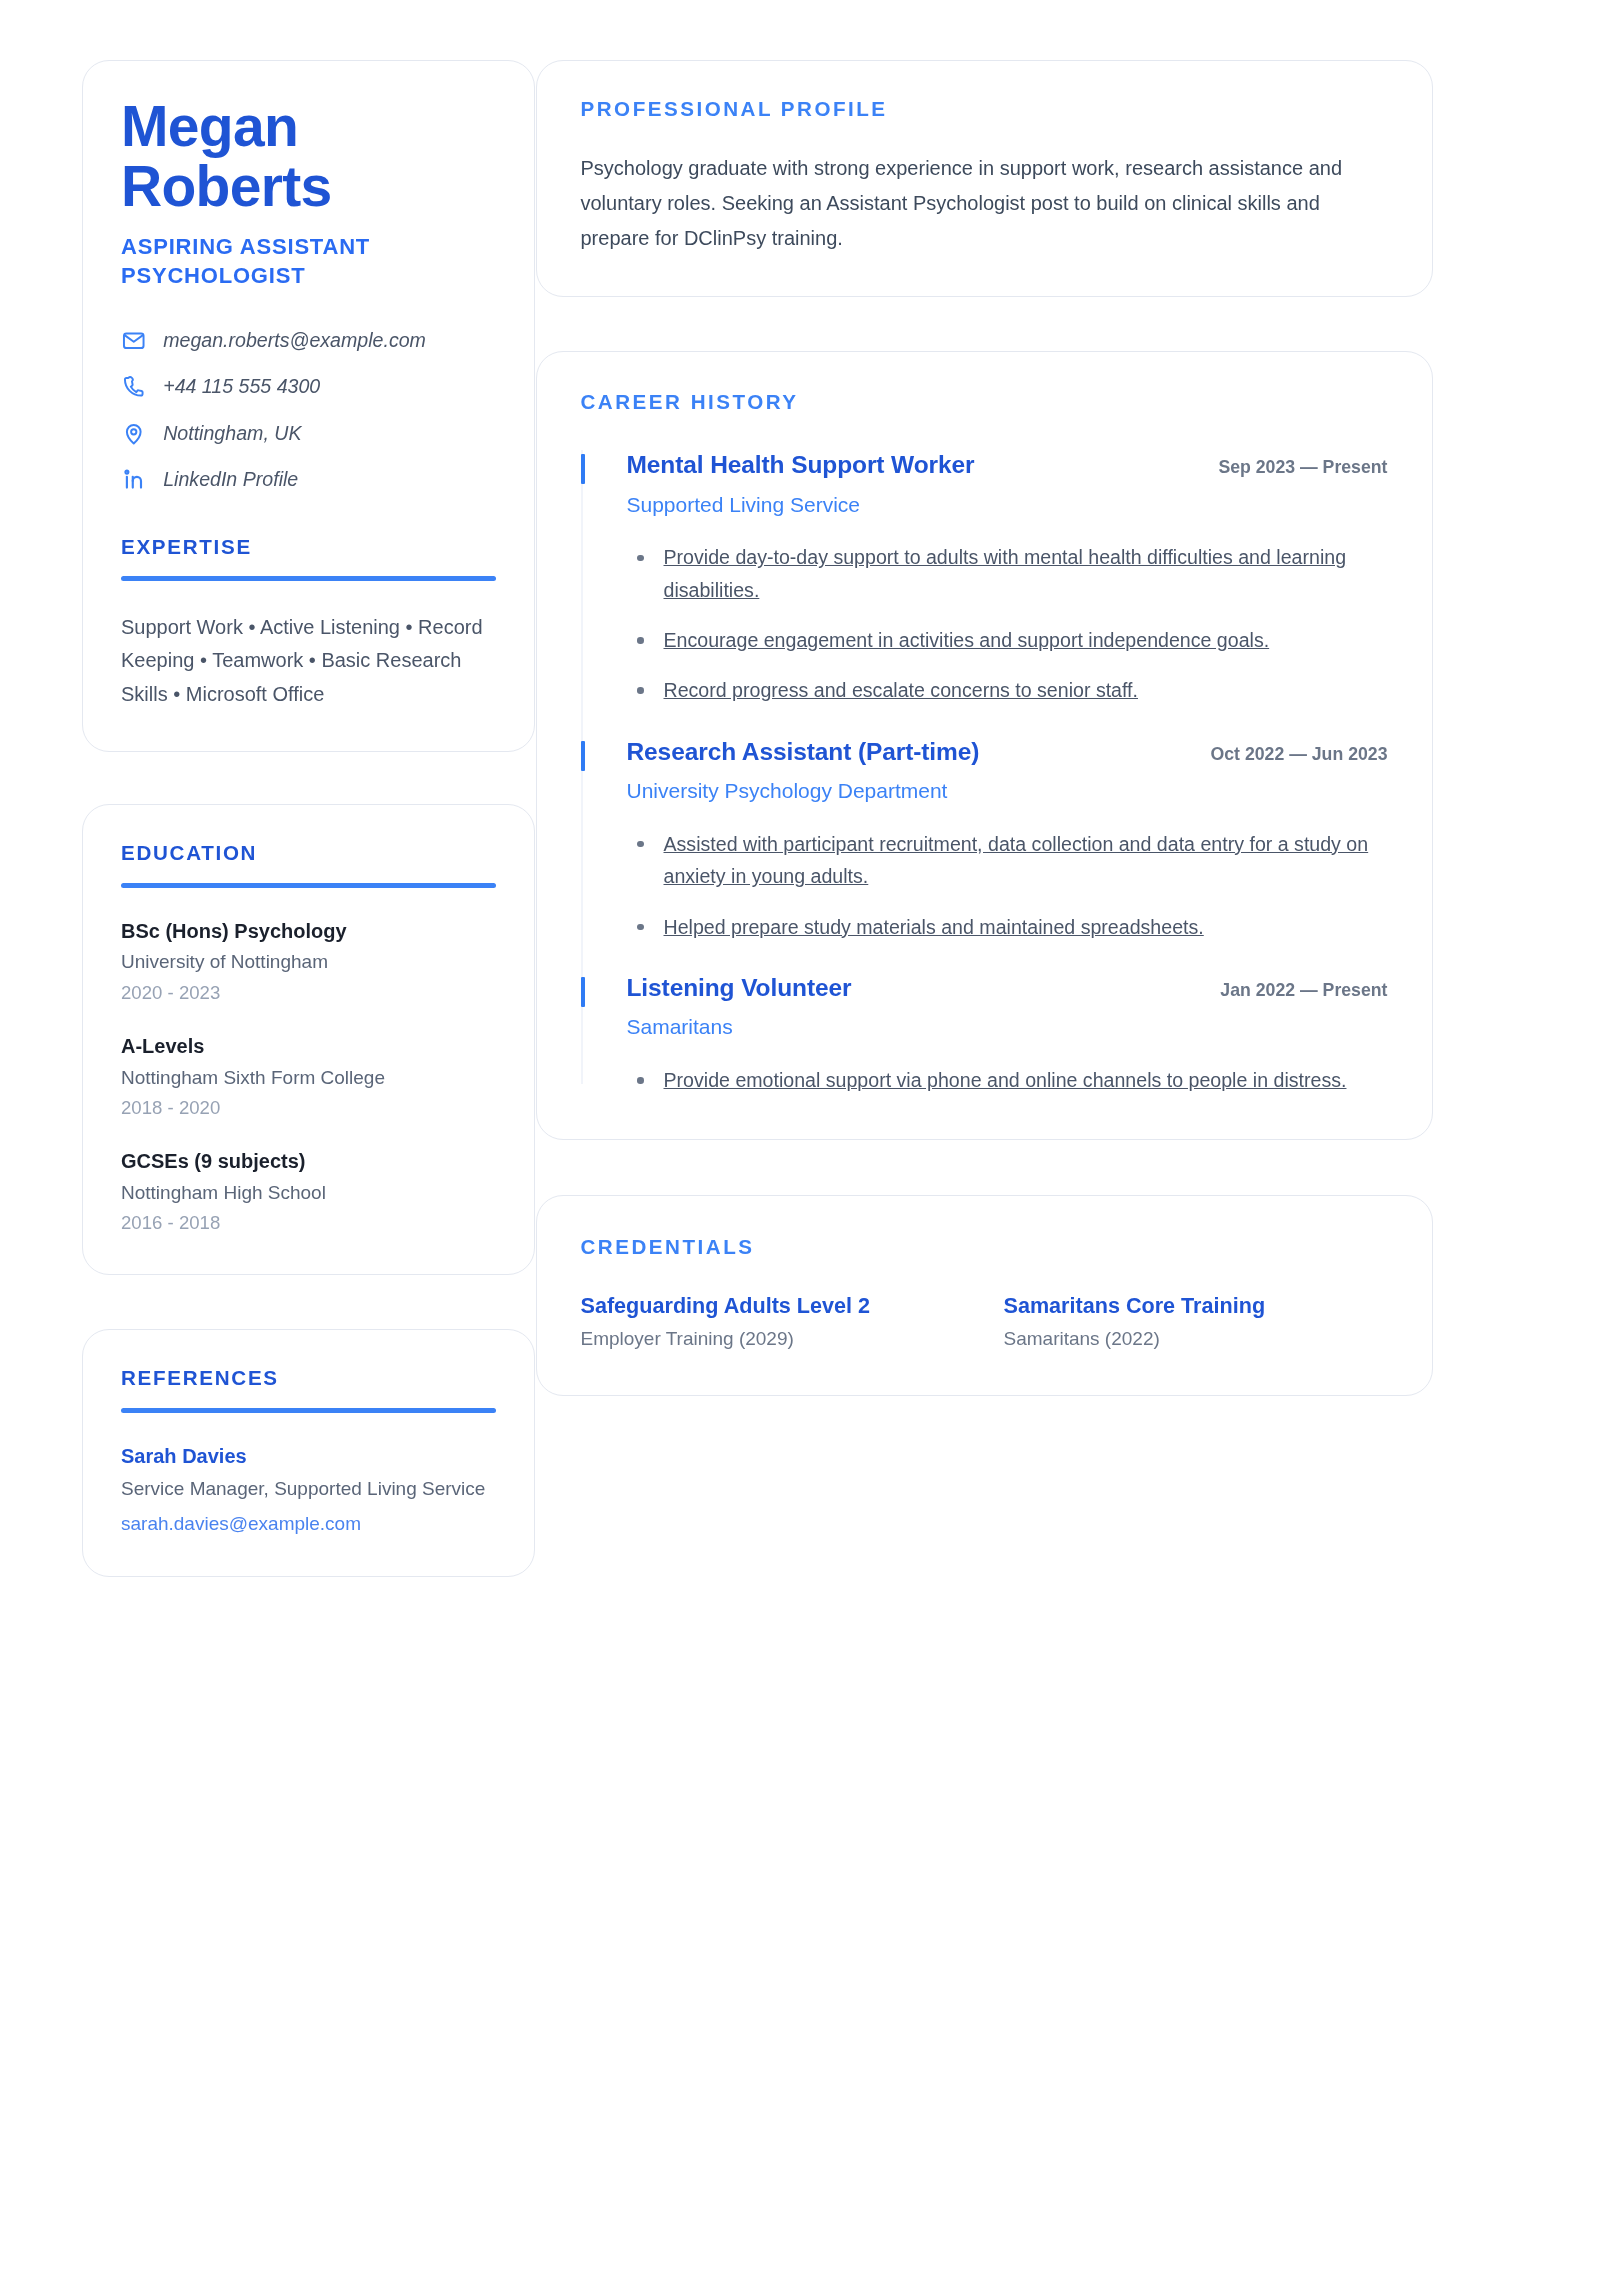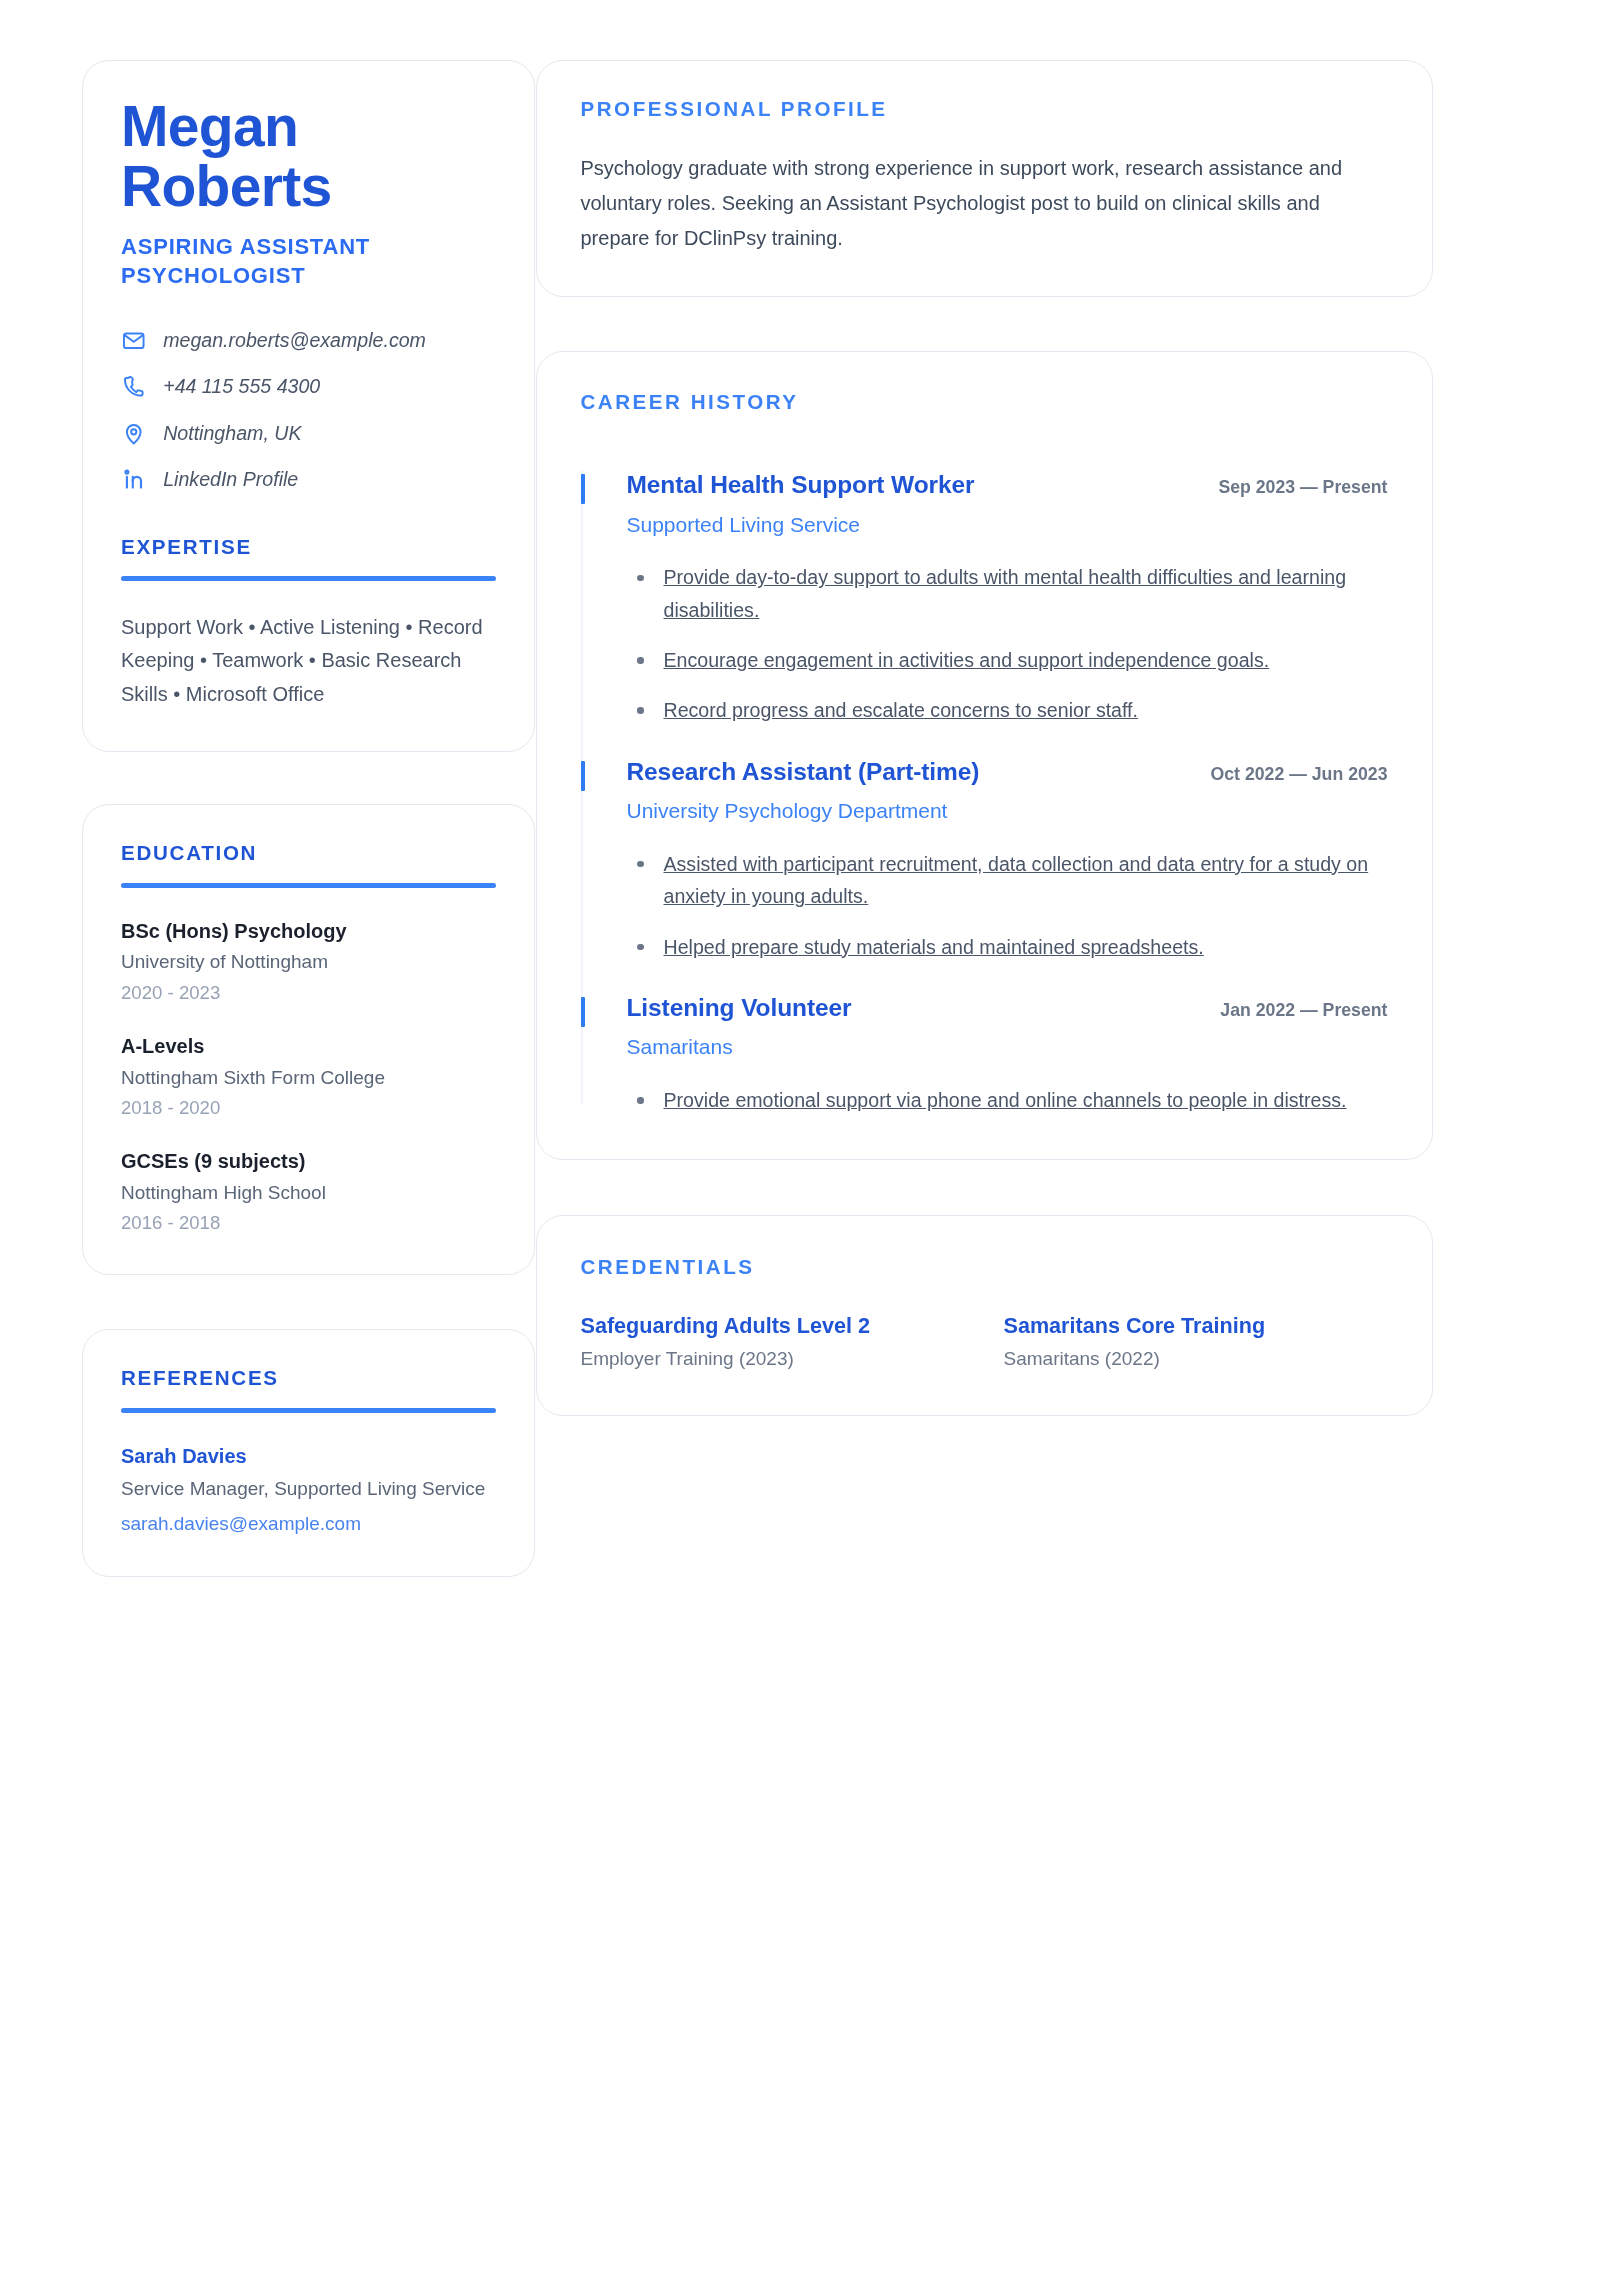--- a/index.html
+++ b/index.html
@@ -165,21 +165,21 @@
 
   .profile-text {
     margin-top: 30px;
     font-size: 20px;
     line-height: 1.74;
     color: #3d4a5c;
     max-width: 789px;
   }
 
   
-  .job-list { margin-top: 56px; }
+  .job-list { margin-top: 36px; }
 
   .job {
     position: relative;
     padding-left: 46px;
     padding-bottom: 30px;
   }
   .job:last-child { padding-bottom: 0; }
 
   
   .job::before {
@@ -426,21 +426,21 @@
 
       </div>
     </section>
 
     <section class="card card-credentials">
       <div class="sec-head-right">CREDENTIALS</div>
 
       <div class="cred-grid">
         <div>
           <div class="cred-name">Safeguarding Adults Level 2</div>
-          <div class="cred-issuer">Employer Training (2023)</div>
+          <div class="cred-issuer">Employer Training (2029)</div>
         </div>
         <div>
           <div class="cred-name">Samaritans Core Training</div>
           <div class="cred-issuer">Samaritans (2022)</div>
         </div>
       </div>
     </section>
 
   </div>
 </div>

